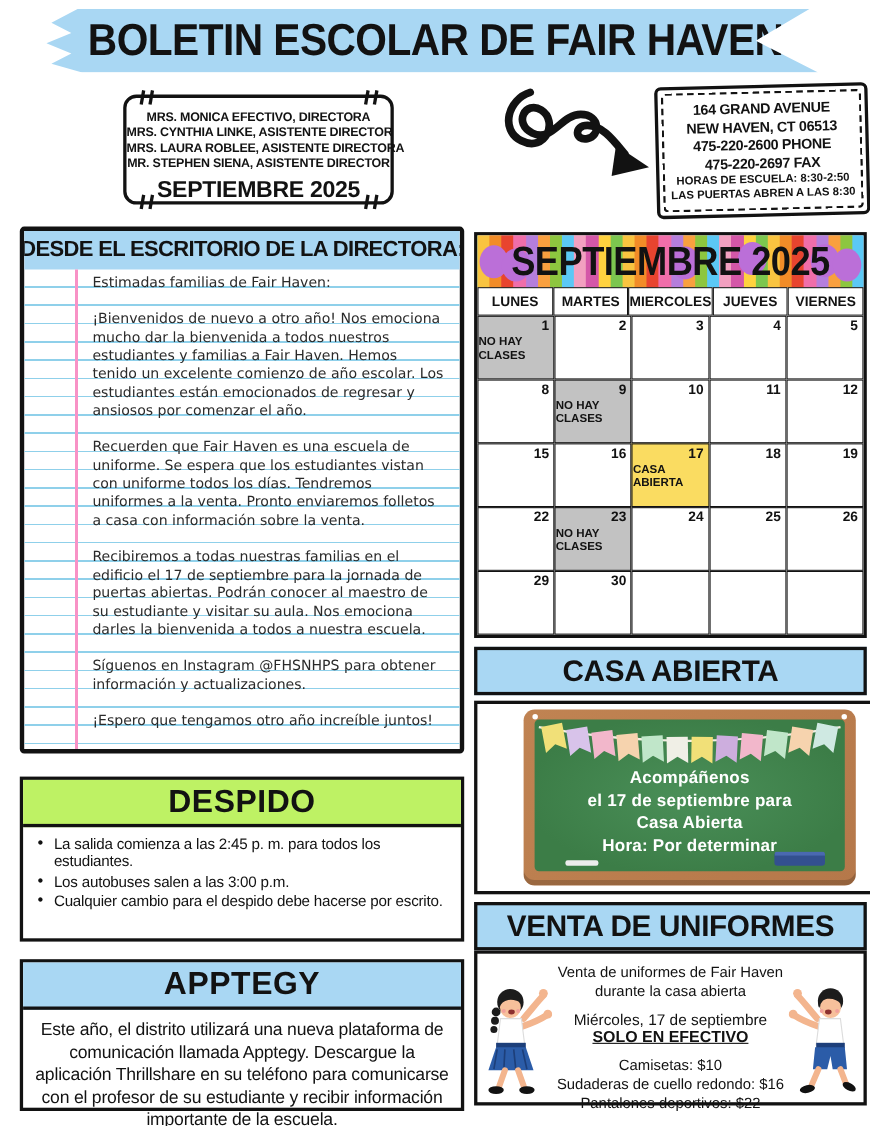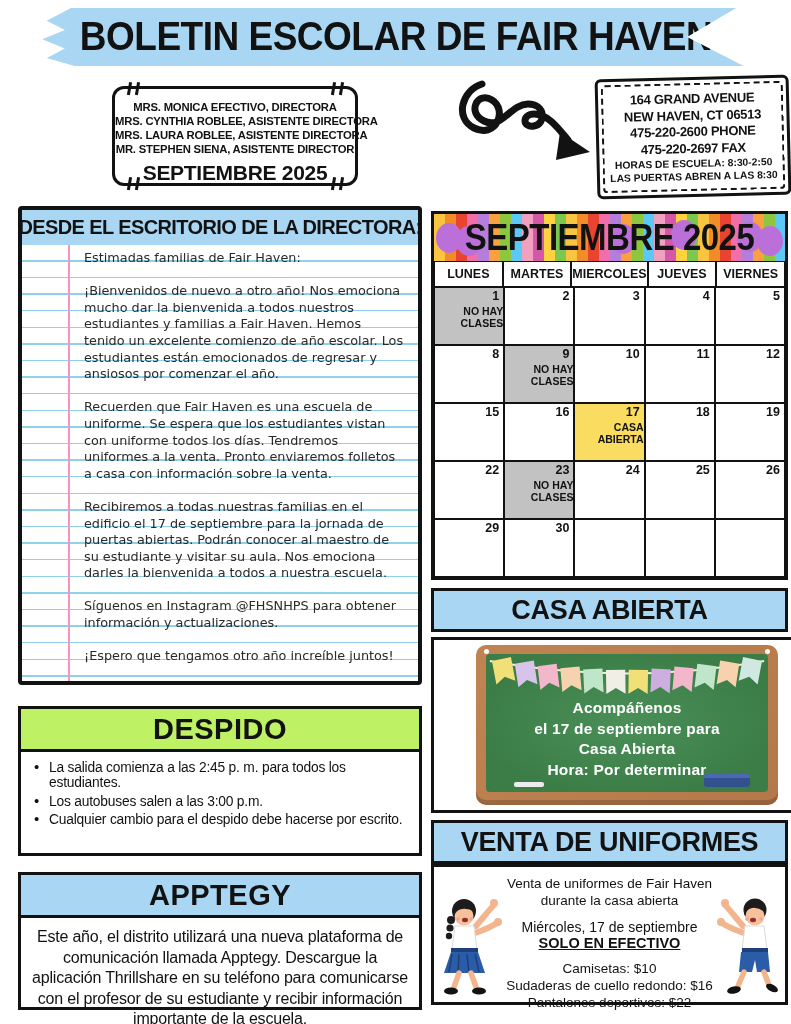--- a/index.html
+++ b/index.html
@@ -51,21 +51,21 @@
   .cal-title{position:relative;z-index:2;font-size:33px;font-weight:900;letter-spacing:-0.5px;transform:scaleY(1.12);white-space:nowrap;}
   .dot{position:absolute;width:26px;height:30px;border-radius:50%;z-index:1;}
   .d1{left:2px;top:9px;} .d2{left:22px;top:12px;} .d3{right:22px;top:8px;} .d4{right:2px;top:12px;}
   .d5{left:176px;top:10px;} .d6{right:88px;top:6px;}
   .cal-days{display:grid;grid-template-columns:repeat(5,1fr);}
   .cal-day{border:1.5px solid #121212;height:26px;box-sizing:border-box;display:flex;align-items:center;
            justify-content:center;font-weight:900;font-size:12.5px;background:#fff;}
   .cal-grid{display:grid;grid-template-columns:repeat(5,1fr);grid-auto-rows:1fr;flex:1;}
   .cal-cell{position:relative;border:1.5px solid #121212;box-sizing:border-box;background:#fff;}
   .cal-num{position:absolute;top:1px;right:4px;font-weight:900;font-size:12.5px;}
-  .cal-label{position:absolute;top:17px;left:0;right:0;text-align:right;font-weight:900;font-size:10.5px;
+  .cal-label{position:absolute;top:17px;left:0;right:0;text-align:left;font-weight:900;font-size:10.5px;
              line-height:12px;white-space:pre-line;}
 
   
   .side-title{position:absolute;left:431px;width:357px;height:44px;border:3px solid #121212;box-sizing:border-box;
               display:flex;align-items:center;justify-content:center;font-weight:900;font-size:27px;letter-spacing:-0.3px;}
   .casa-title{top:588px;} .venta-title{top:820px;}
   .board-box{position:absolute;left:431px;top:637px;width:392px;height:176px;border:3px solid #121212;
              box-sizing:border-box;background:#fff;display:flex;align-items:center;justify-content:center;}
   .chalk-frame{position:relative;width:302px;height:160px;border-radius:10px;padding:9px 10px 13px;box-sizing:border-box;
                box-shadow:inset 0 -5px 0 rgba(0,0,0,.18);}
@@ -110,21 +110,21 @@
     <span class="tick tk1"></span>
     <span class="tick tk2"></span>
     <span class="tick tk3"></span>
     <span class="tick tk4"></span>
     <span class="tick tk5"></span>
     <span class="tick tk6"></span>
     <span class="tick tk7"></span>
     <span class="tick tk8"></span>
     <div id="staff-lines">
         <div class="staff-line">MRS. MONICA EFECTIVO, DIRECTORA</div>
-        <div class="staff-line">MRS. CYNTHIA ROBLEE, ASISTENTE DIRECTORA</div>
+        <div class="staff-line">MRS. CYNTHIA LINKE, ASISTENTE DIRECTOR</div>
         <div class="staff-line">MRS. LAURA ROBLEE, ASISTENTE DIRECTORA</div>
         <div class="staff-line">MR. STEPHEN SIENA, ASISTENTE DIRECTOR</div>
       </div>
     <div class="staff-month">SEPTIEMBRE 2025</div>
   </div>
 
   <svg class="arrow" viewBox="0 0 150 112">
     <path d="M30 10 C 10 16, 2 44, 22 54 C 44 65, 56 36, 40 26 C 26 17, 14 38, 32 47 C 50 56, 58 30, 76 30 C 94 30, 94 50, 82 52 C 70 54, 70 40, 82 40 C 96 40, 106 54, 116 66" fill="none" stroke="#121212" stroke-width="7" stroke-linecap="round"></path>
     <polygon points="108,58 138,78 104,86" fill="#121212"></polygon>
   </svg>

